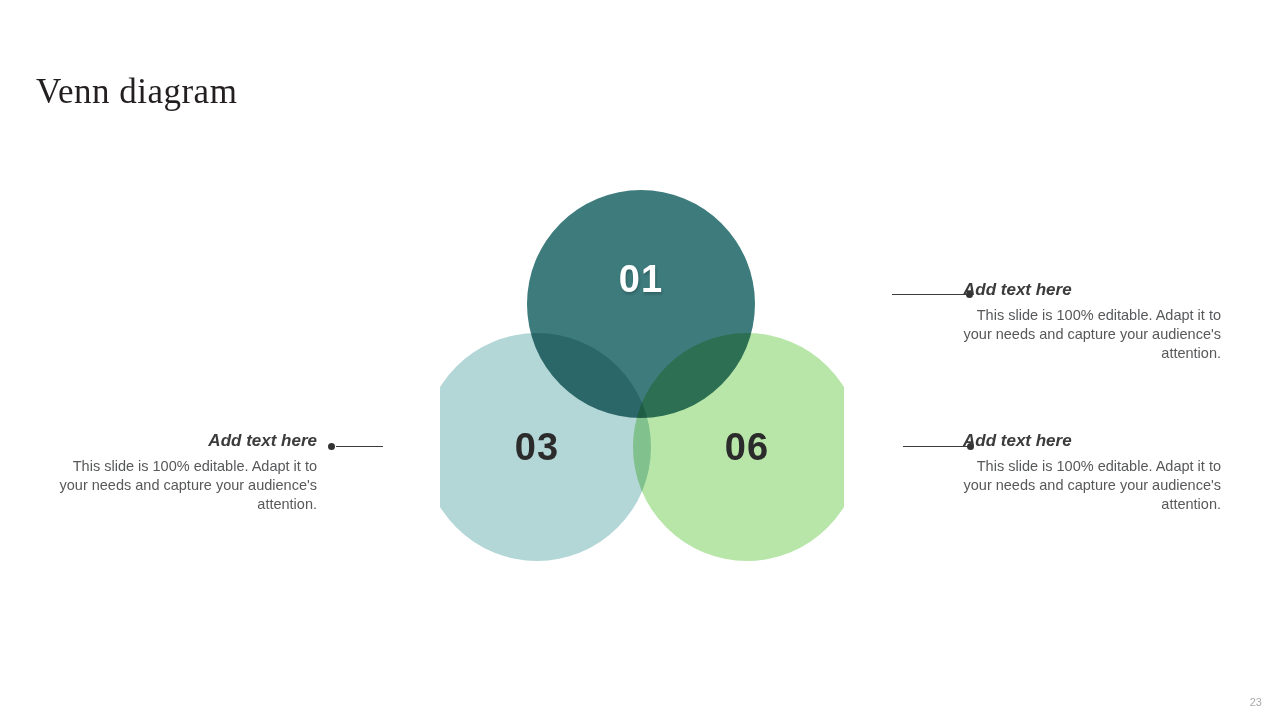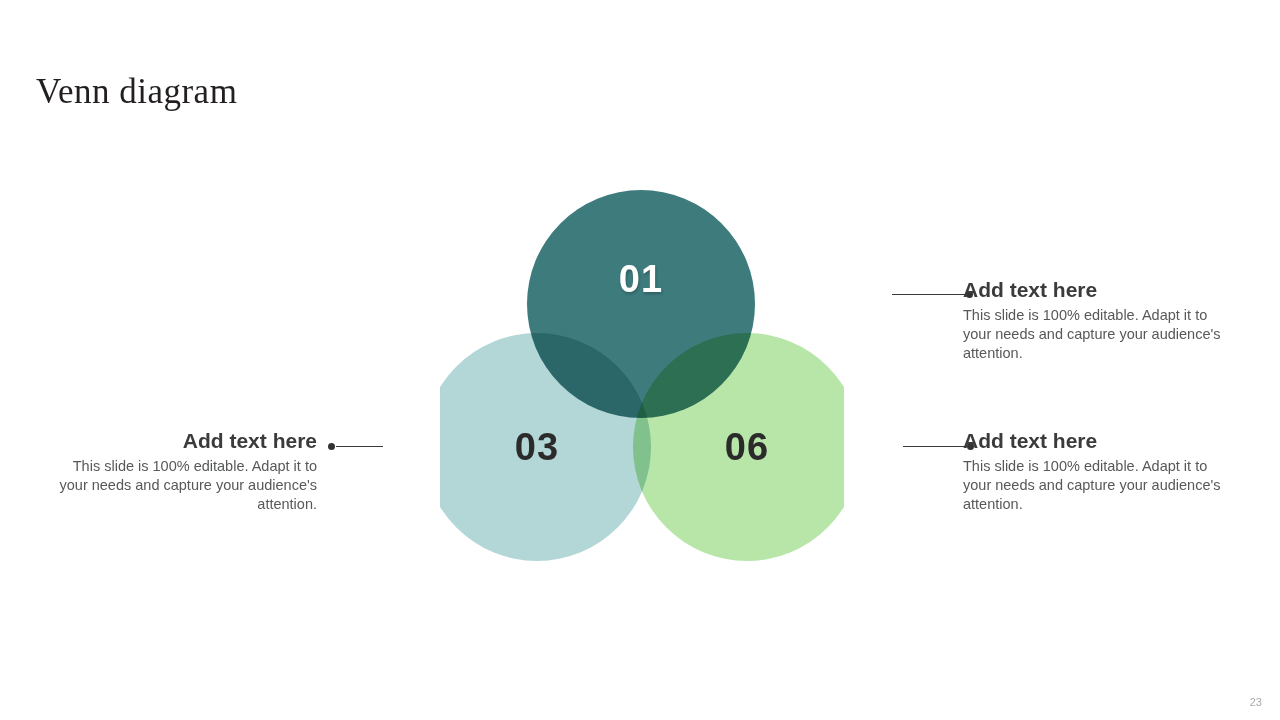--- a/index.html
+++ b/index.html
@@ -61,31 +61,33 @@
   .venn-label.dark {
     color: #2b2b2b;
   }
 
   
   .callout {
     position: absolute;
     width: 258px;
   }
   .callout .head {
-    font-size: 21px;
+    font-size: 17px;
     font-weight: bold;
     color: #3b3b3b;
     line-height: 20px;
     margin: 0 0 6px 0;
+    font-style: italic;
   }
   .callout .body {
     font-size: 14.5px;
     color: #57585a;
     line-height: 19px;
     margin: 0;
+    text-align: right;
   }
   .callout.right { text-align: left; }
   .callout.left  { text-align: right; }
 
   .connector {
     position: absolute;
     height: 12px;
   }
   .connector .line {
     position: absolute;

